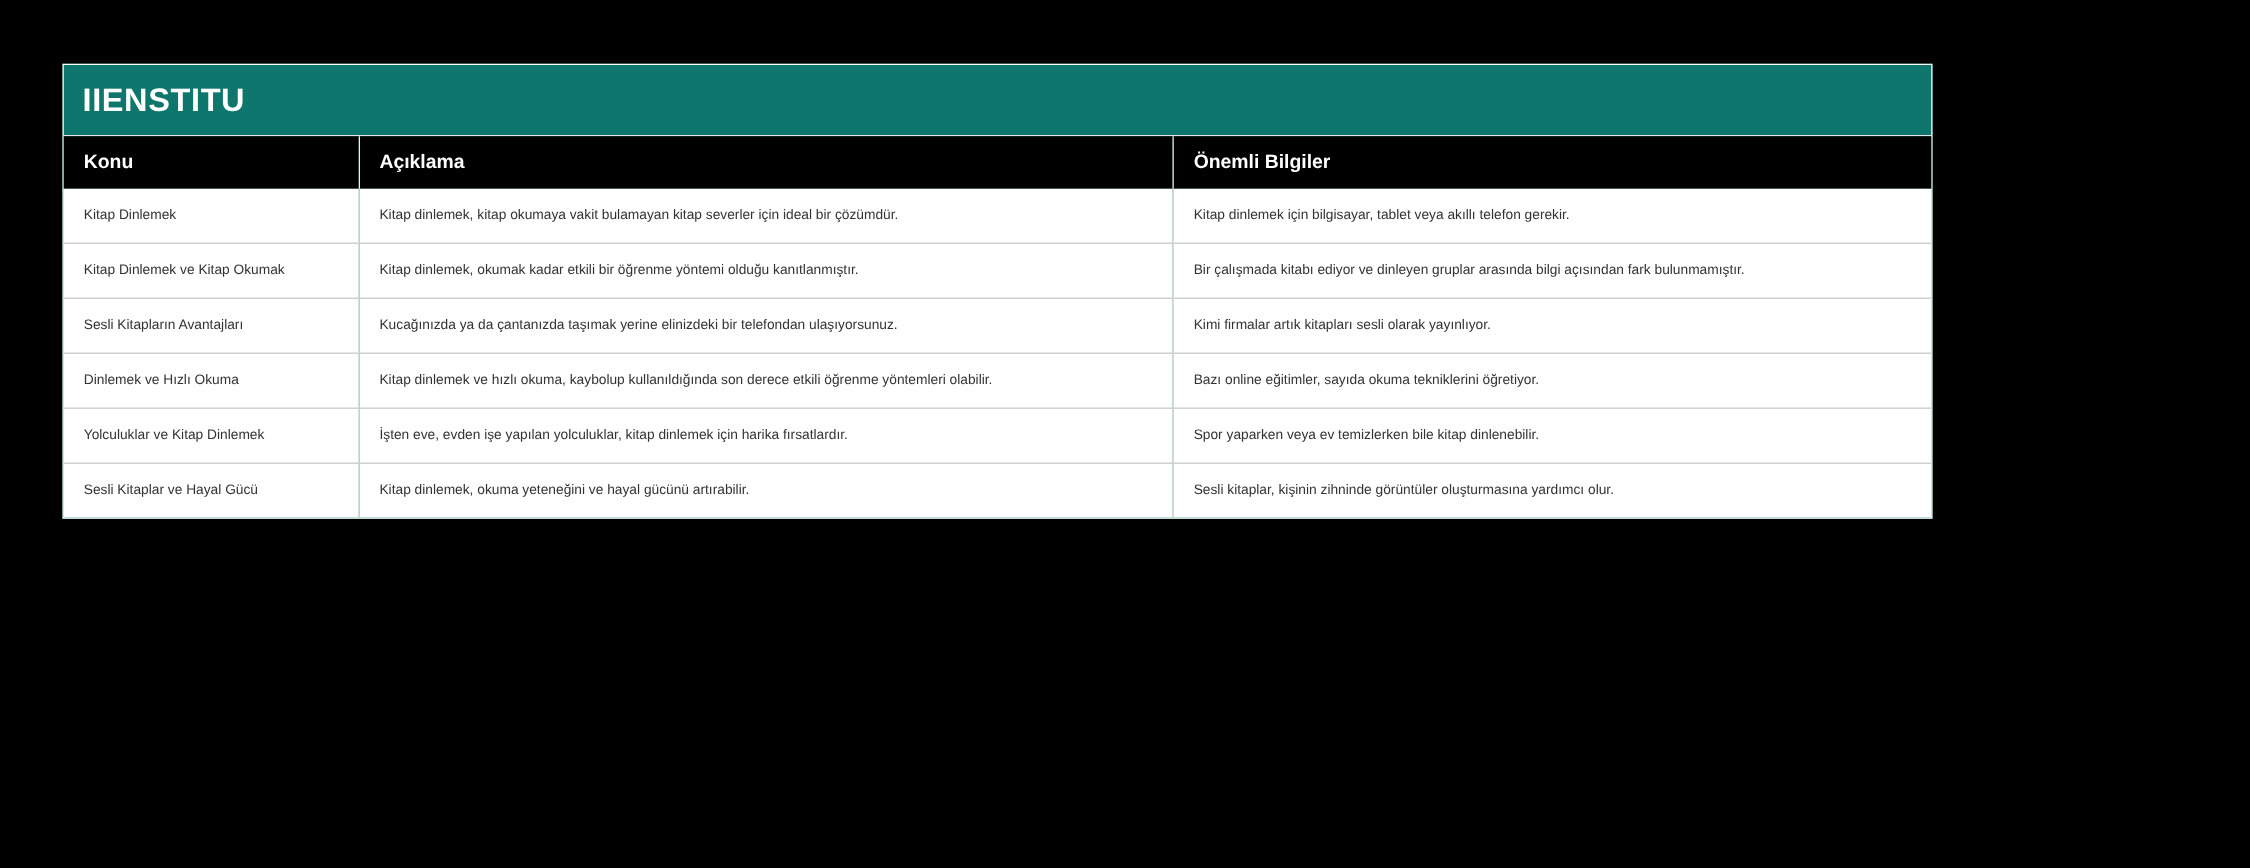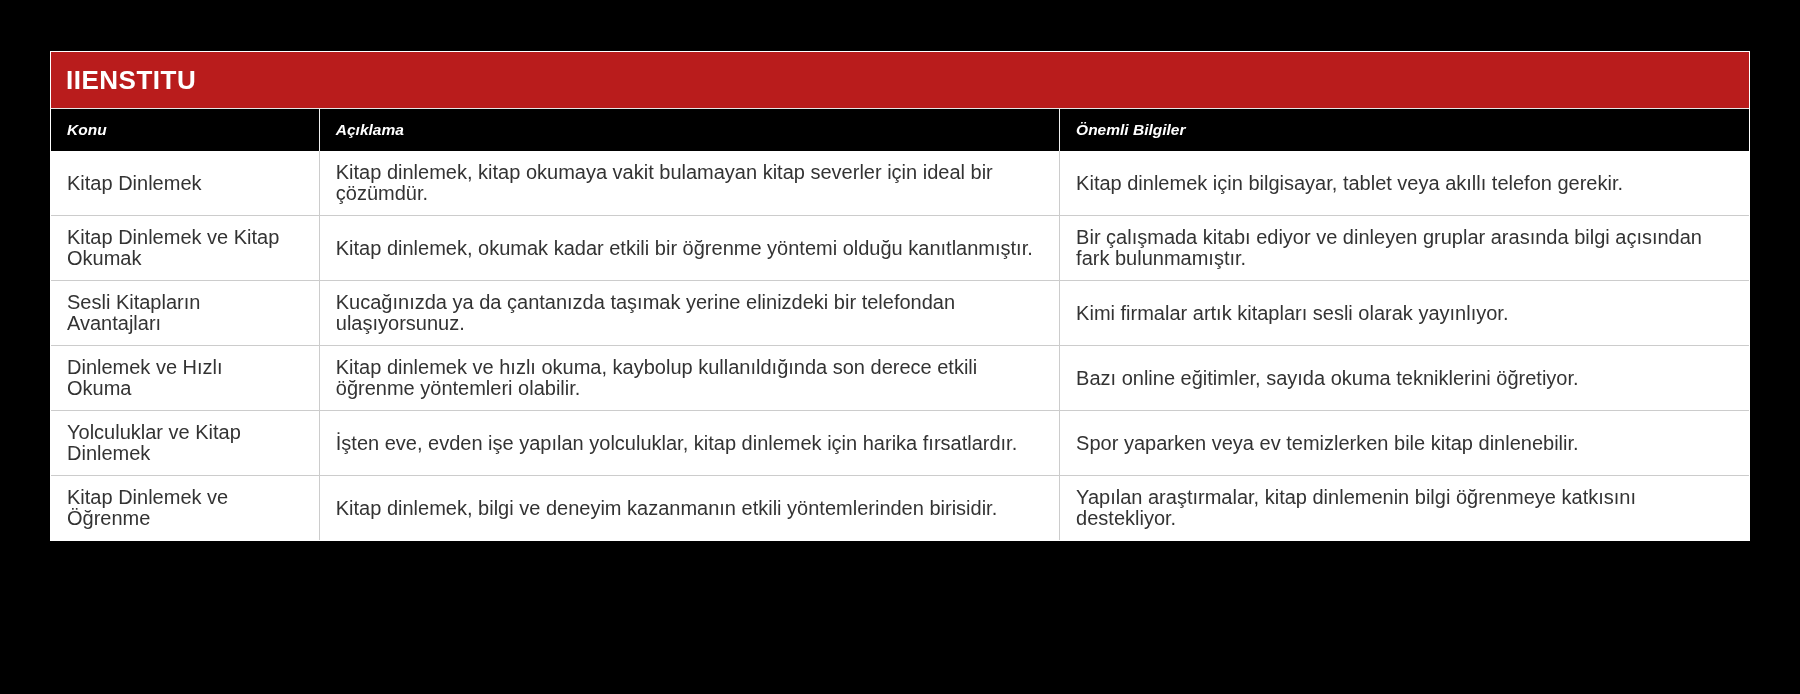--- a/index.html
+++ b/index.html
@@ -7,23 +7,23 @@
     width: 1800px;
     height: 694px;
     background: #000000;
     font-family: "Liberation Sans", "DejaVu Sans", sans-serif;
     overflow: hidden;
   }
   .panel {
     position: absolute;
     left: 50px;
     top: 51px;
-    width: 1700px;
+    width: 1496px;
     border: 1px solid #ffffff;
-    background: #b91c1c;
+    background: #0f766e;
   }
   .panel-title {
     color: #ffffff;
     font-size: 26px;
     font-weight: bold;
     letter-spacing: 0.5px;
     padding: 13px 15px 12px 15px;
     border-bottom: 1px solid #e6e6e6;
   }
   table.data-table {
@@ -35,27 +35,26 @@
   table.data-table col.c2 { width: 43.6%; }
   table.data-table col.c3 { width: 40.6%; }
   thead th {
     background: #000000;
     color: #ffffff;
     font-size: 15.5px;
     font-weight: bold;
     text-align: left;
     padding: 12px 20px 12px 16px;
     border-left: 1px solid #f0f0f0;
-    font-style: italic;
   }
   thead th:first-child { border-left: none; }
   tbody td {
     background: #ffffff;
     color: #333333;
-    font-size: 20px;
+    font-size: 11px;
     line-height: 21px;
     vertical-align: middle;
     padding: 11px 20px 11px 16px;
     border-top: 1px solid #cccccc;
     border-left: 1px solid #cccccc;
   }
   tbody tr:first-child td { border-top: none; }
   tbody td:first-child { border-left: none; padding-right: 30px; }
 </style>
 </head>
@@ -97,19 +96,19 @@
         <td>Dinlemek ve Hızlı Okuma</td>
         <td>Kitap dinlemek ve hızlı okuma, kaybolup kullanıldığında son derece etkili öğrenme yöntemleri olabilir.</td>
         <td>Bazı online eğitimler, sayıda okuma tekniklerini öğretiyor.</td>
       </tr>
       <tr>
         <td>Yolculuklar ve Kitap Dinlemek</td>
         <td>İşten eve, evden işe yapılan yolculuklar, kitap dinlemek için harika fırsatlardır.</td>
         <td>Spor yaparken veya ev temizlerken bile kitap dinlenebilir.</td>
       </tr>
       <tr>
-        <td>Kitap Dinlemek ve Öğrenme</td>
-        <td>Kitap dinlemek, bilgi ve deneyim kazanmanın etkili yöntemlerinden birisidir.</td>
-        <td>Yapılan araştırmalar, kitap dinlemenin bilgi öğrenmeye katkısını destekliyor.</td>
+        <td>Sesli Kitaplar ve Hayal Gücü</td>
+        <td>Kitap dinlemek, okuma yeteneğini ve hayal gücünü artırabilir.</td>
+        <td>Sesli kitaplar, kişinin zihninde görüntüler oluşturmasına yardımcı olur.</td>
       </tr>
     </tbody>
   </table>
 </div>
 
 </body></html>

